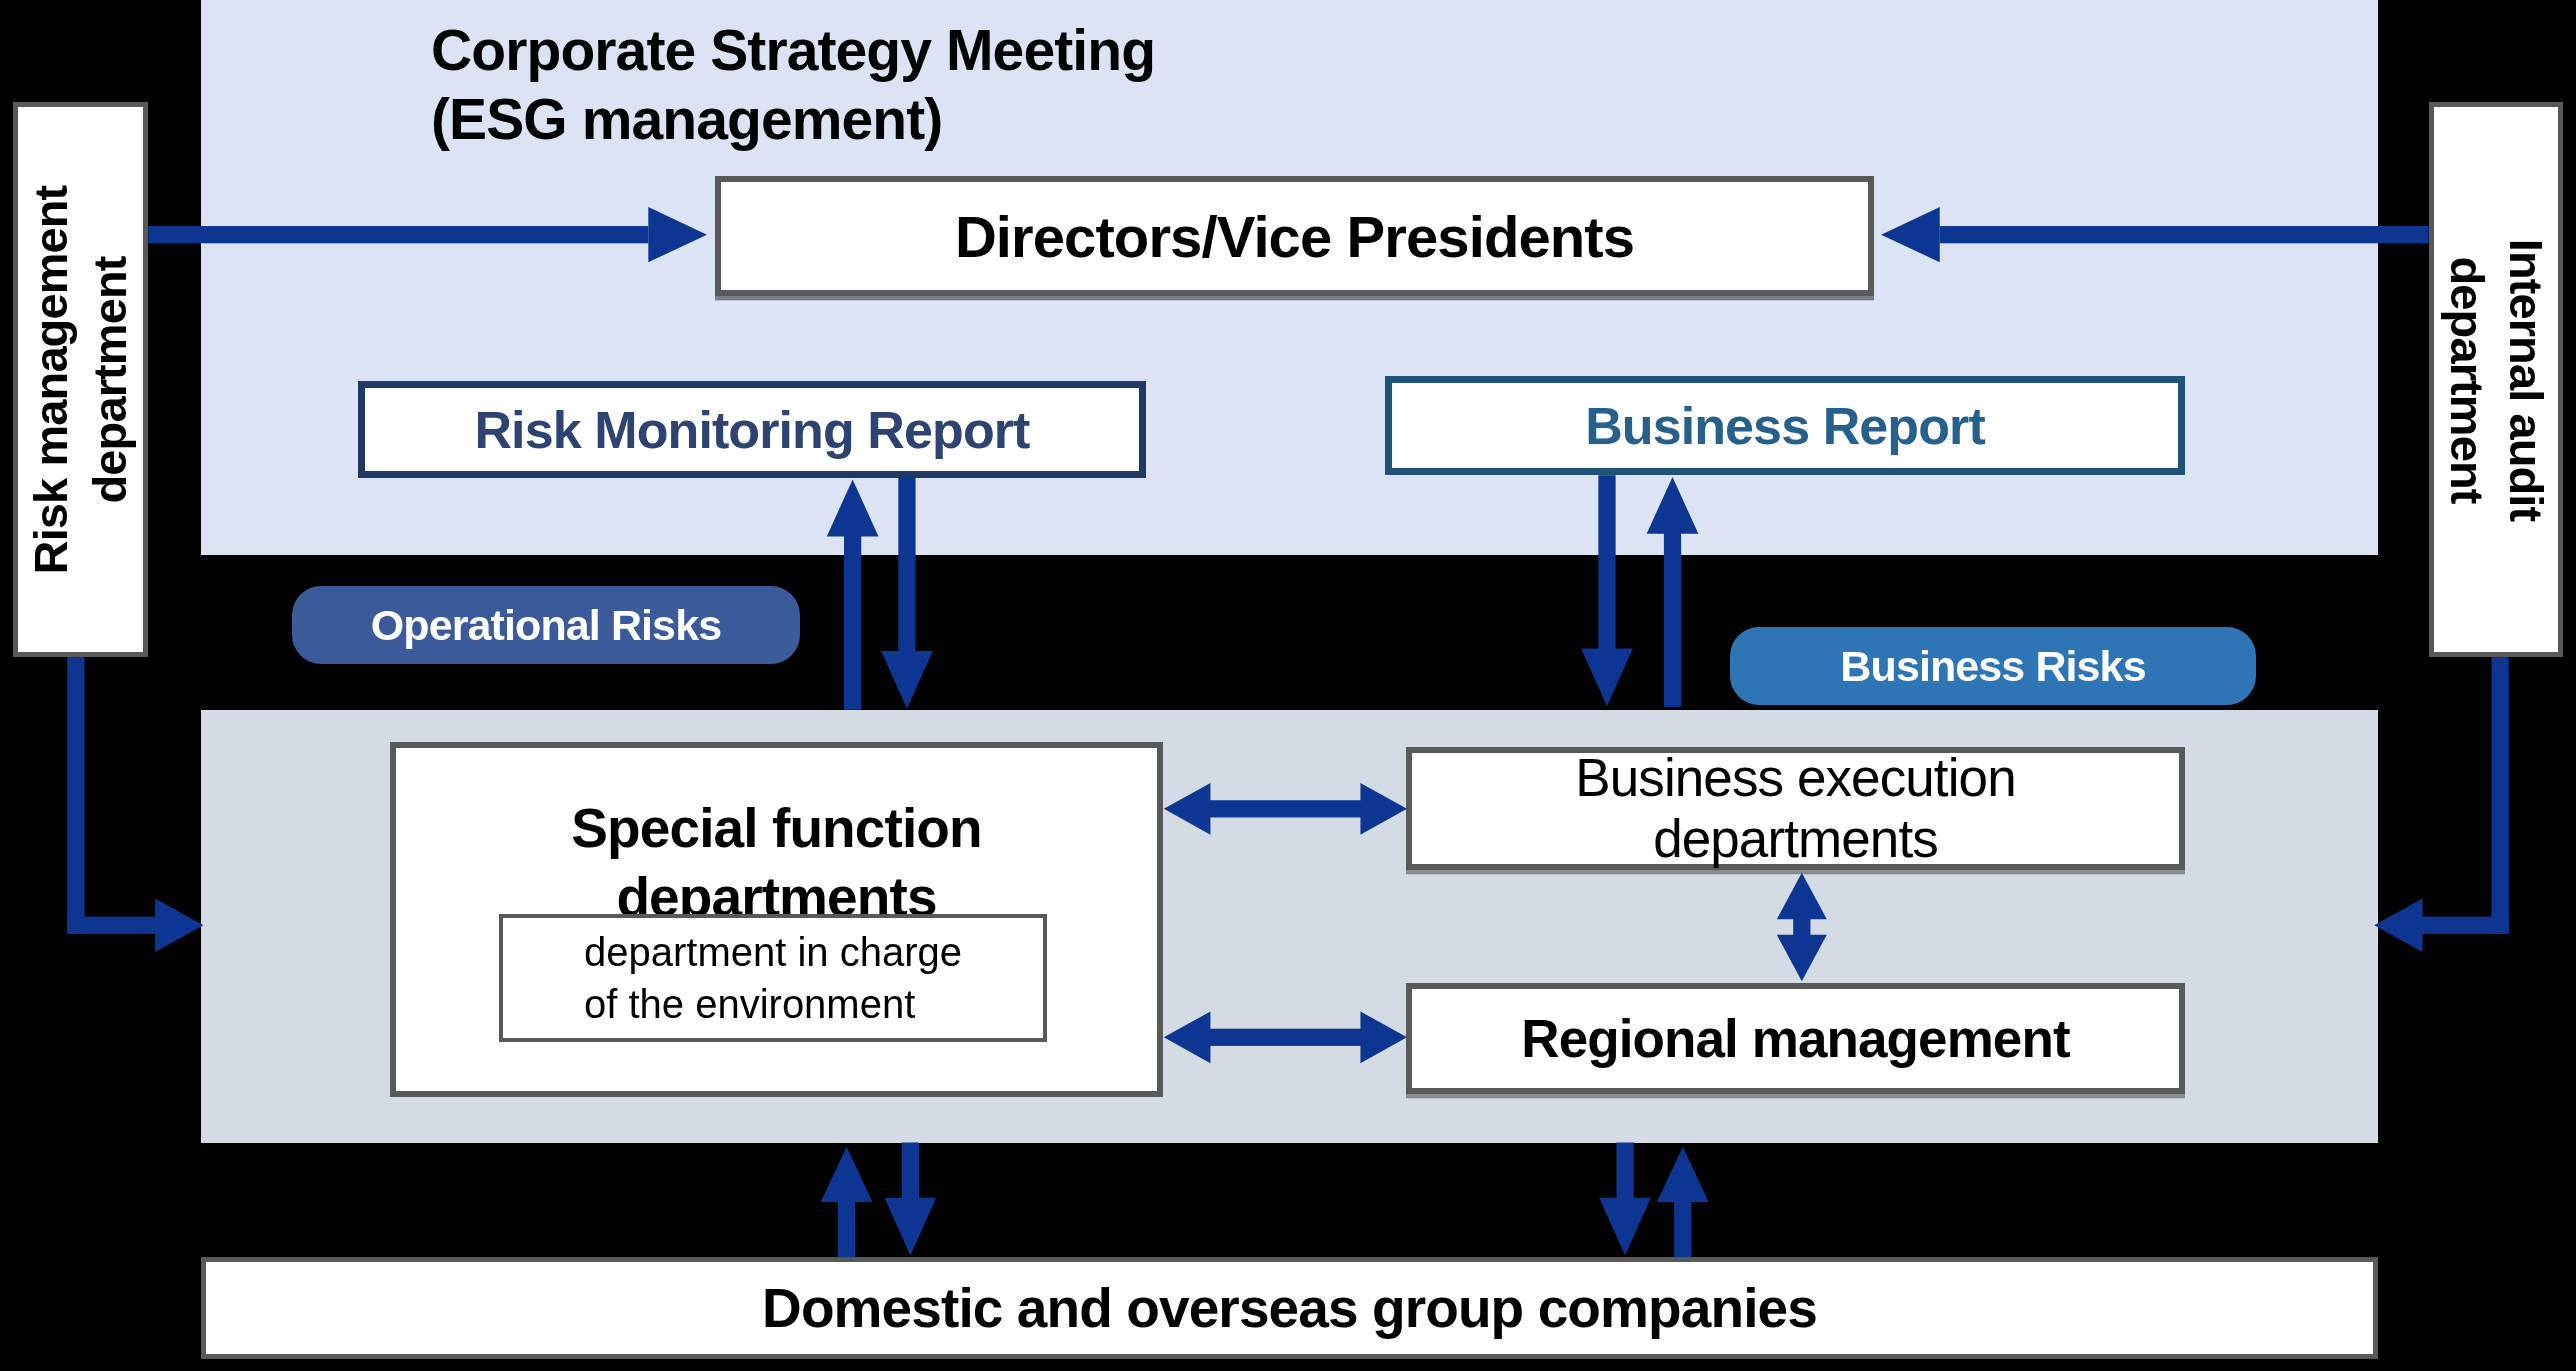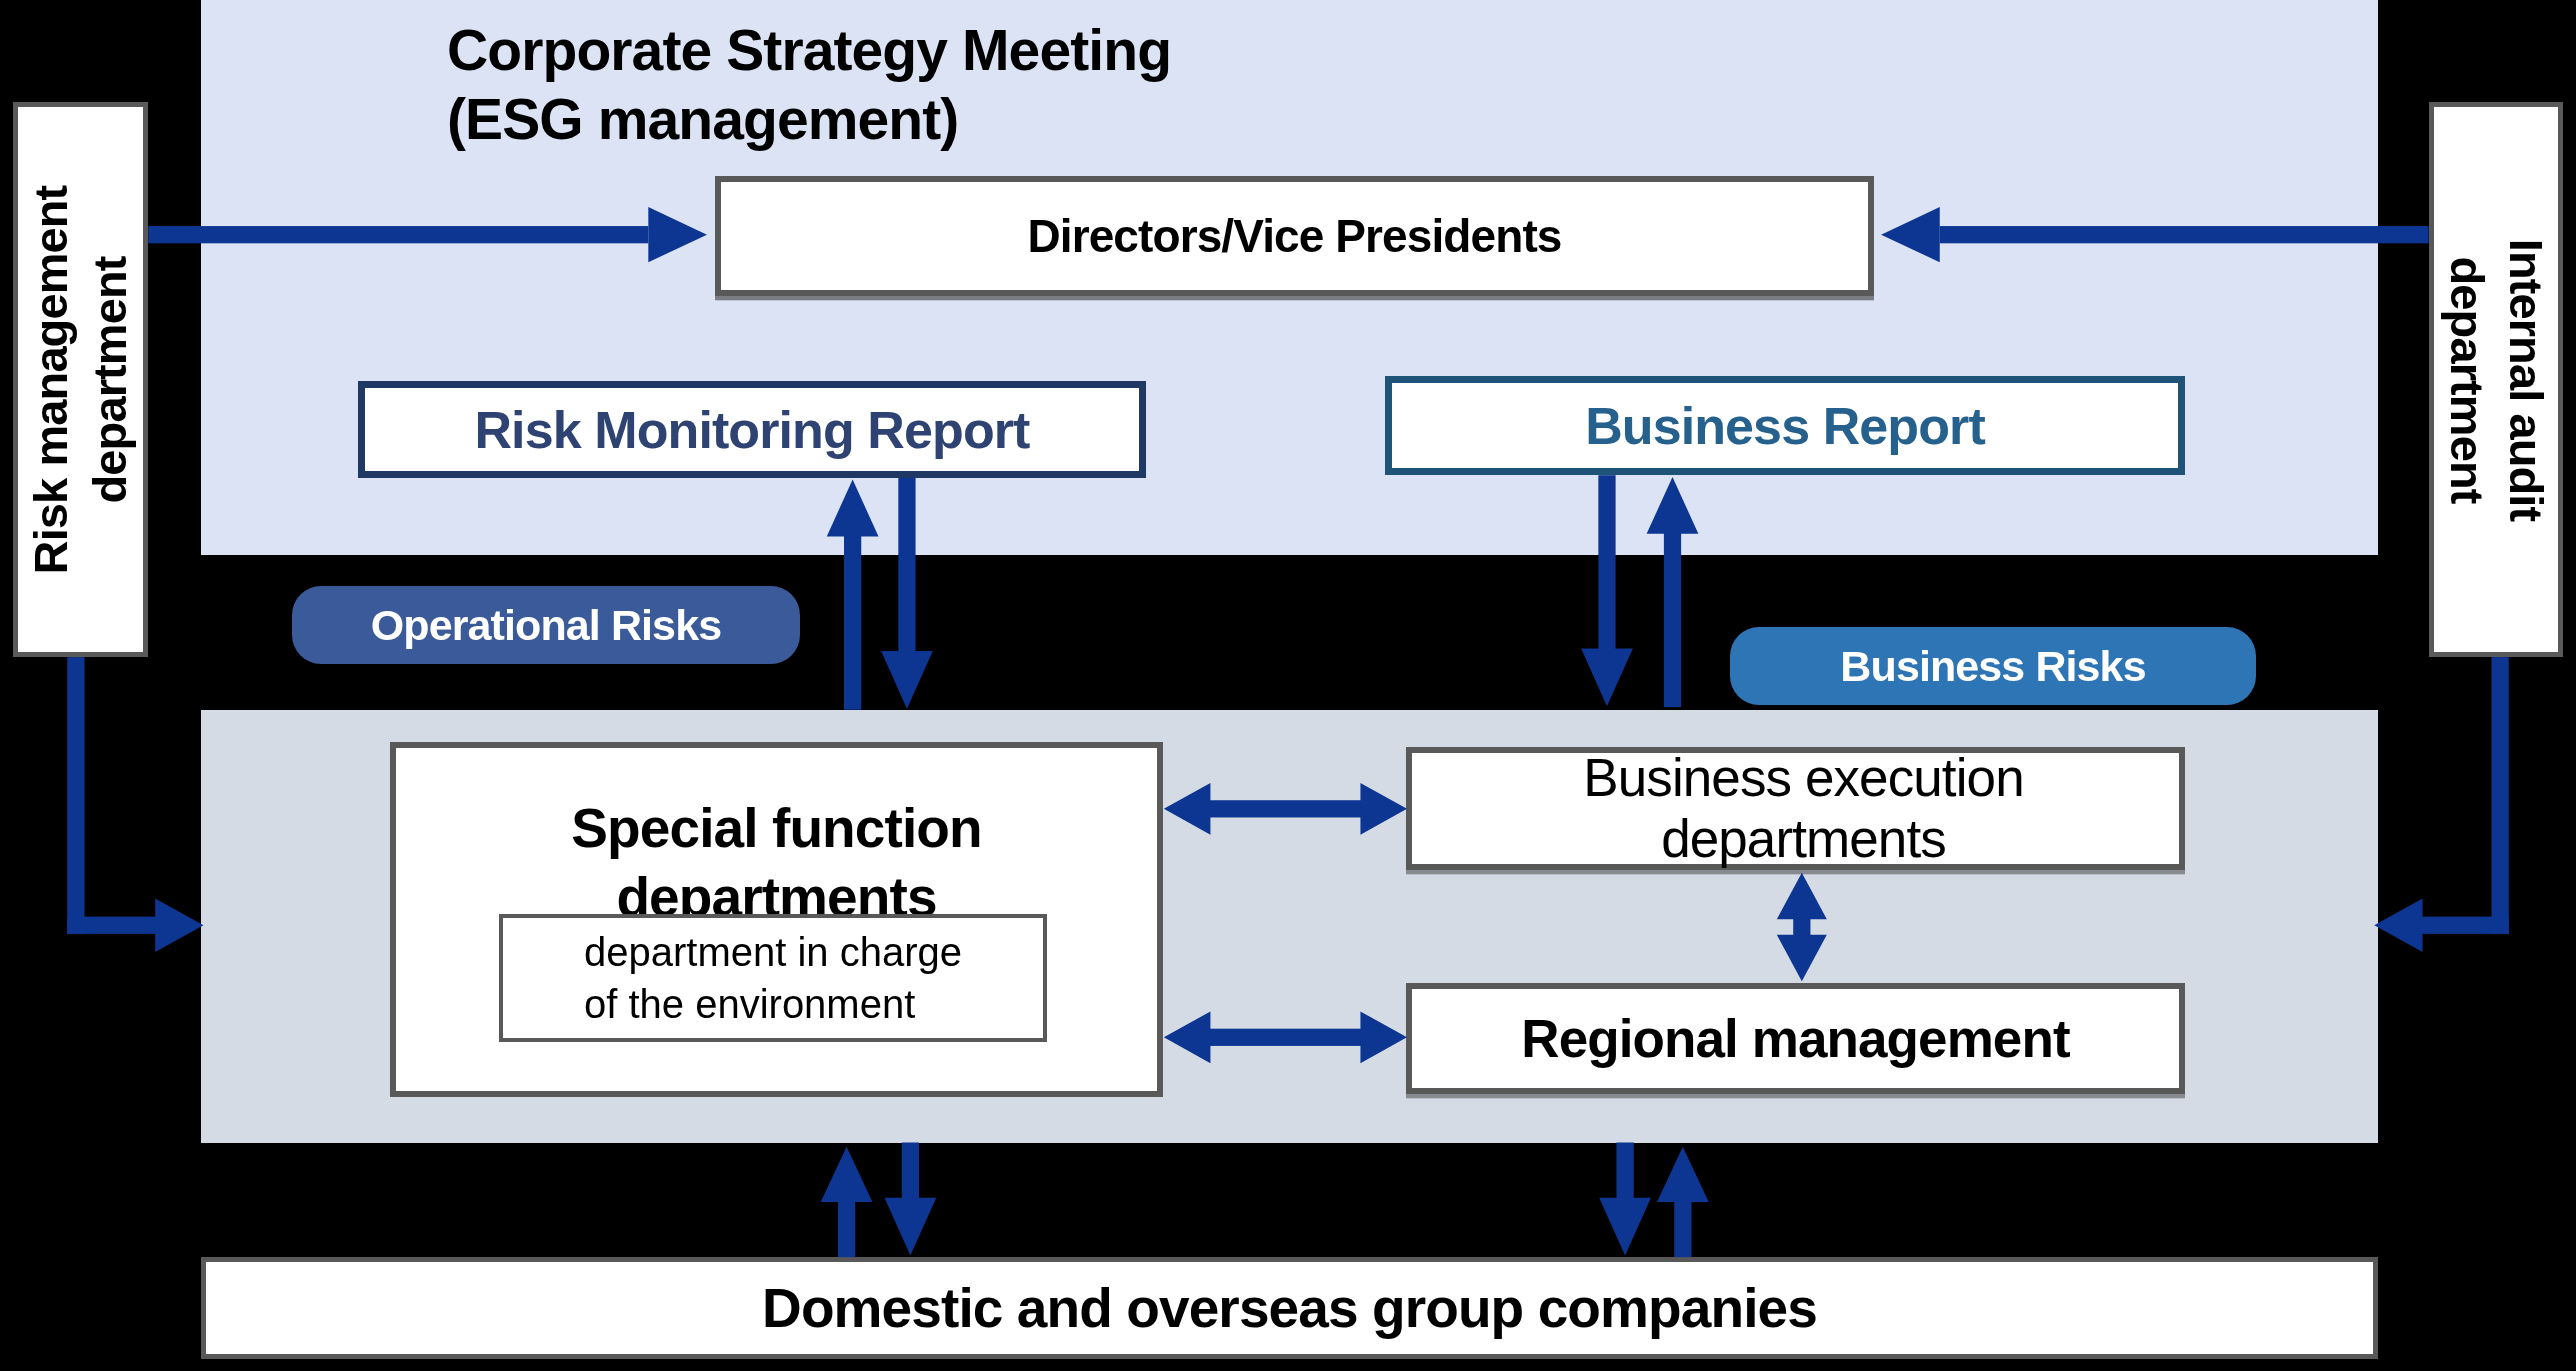--- a/index.html
+++ b/index.html
@@ -9,37 +9,37 @@
     font-family: "Liberation Sans", sans-serif;
     color: var(--text-color, #000);
     overflow: hidden;
   }
   .canvas { position: relative; width: 2576px; height: 1372px; background: var(--page-bg, #000); }
 
   .panel { position: absolute; }
   .top-panel { left: 201px; top: 0; width: 2177px; height: 555px; background: var(--top-panel-bg); }
   .middle-panel { left: 201px; top: 710px; width: 2177px; height: 433px; background: var(--middle-panel-bg); }
 
-  .pre { white-space: pre-line; margin-left: 16px; }
+  .pre { white-space: pre-line; }
 
   .diagram-title {
     position: absolute; left: 230px; top: 15.5px; width: 1207px;
     font-size: 57px; font-weight: bold; line-height: 1.22; letter-spacing: -0.9px;
     color: var(--text-color);
   }
 
   .whitebox {
     position: absolute; background: var(--box-bg);
     border: 6px solid var(--box-border-gray);
     box-sizing: border-box;
     display: flex; align-items: center; justify-content: center;
     text-align: center;
   }
   .directors-box { left: 715px; top: 176px; width: 1159px; height: 120px;
-    font-size: 46px; font-weight: bold; letter-spacing: -0.9px;
+    font-size: 58px; font-weight: bold; letter-spacing: -0.9px;
     box-shadow: 0 4.3px 0 rgba(40,40,40,0.55); }
 
   .report-box {
     position: absolute; background: var(--box-bg); box-sizing: border-box;
     display: flex; align-items: center; justify-content: center; text-align: center;
     font-size: 52px; font-weight: bold; letter-spacing: -0.9px;
   }
   .rmr-box { left: 358px; top: 381px; width: 788px; height: 97px;
     border: 7.8px solid var(--risk-report-navy); color: var(--risk-report-text); }
   .br-box { left: 1385px; top: 376px; width: 800px; height: 99px;

